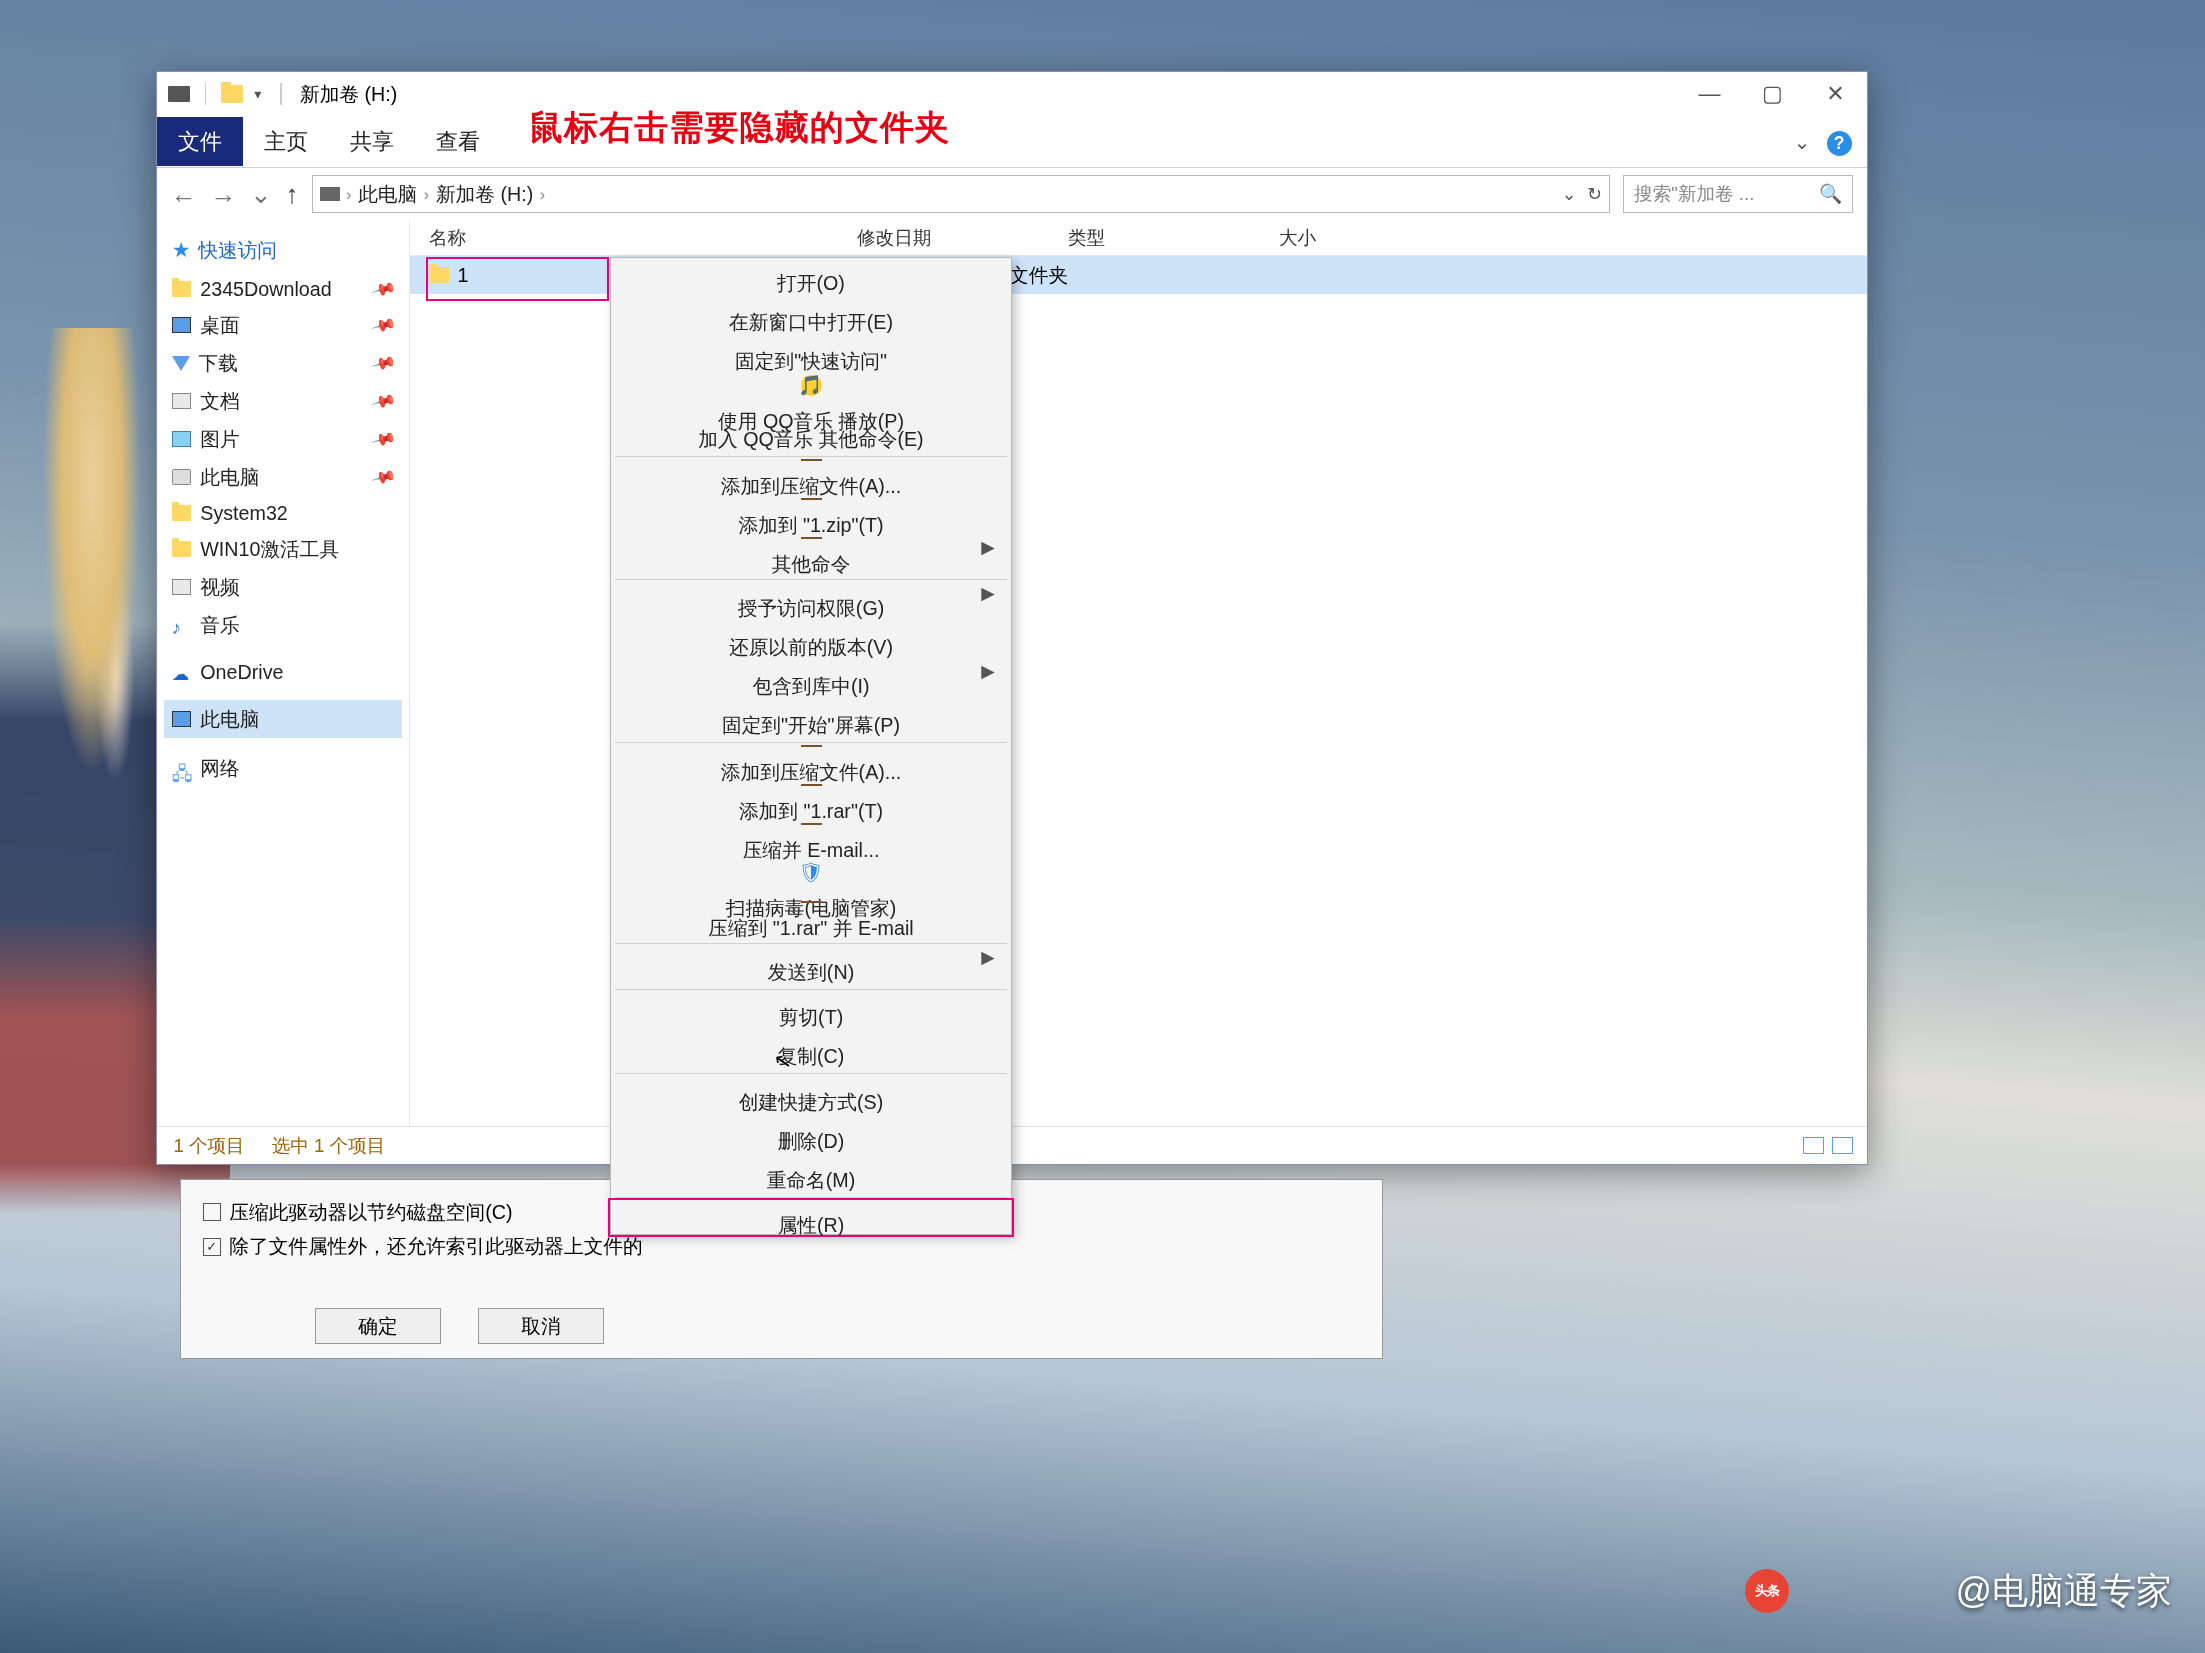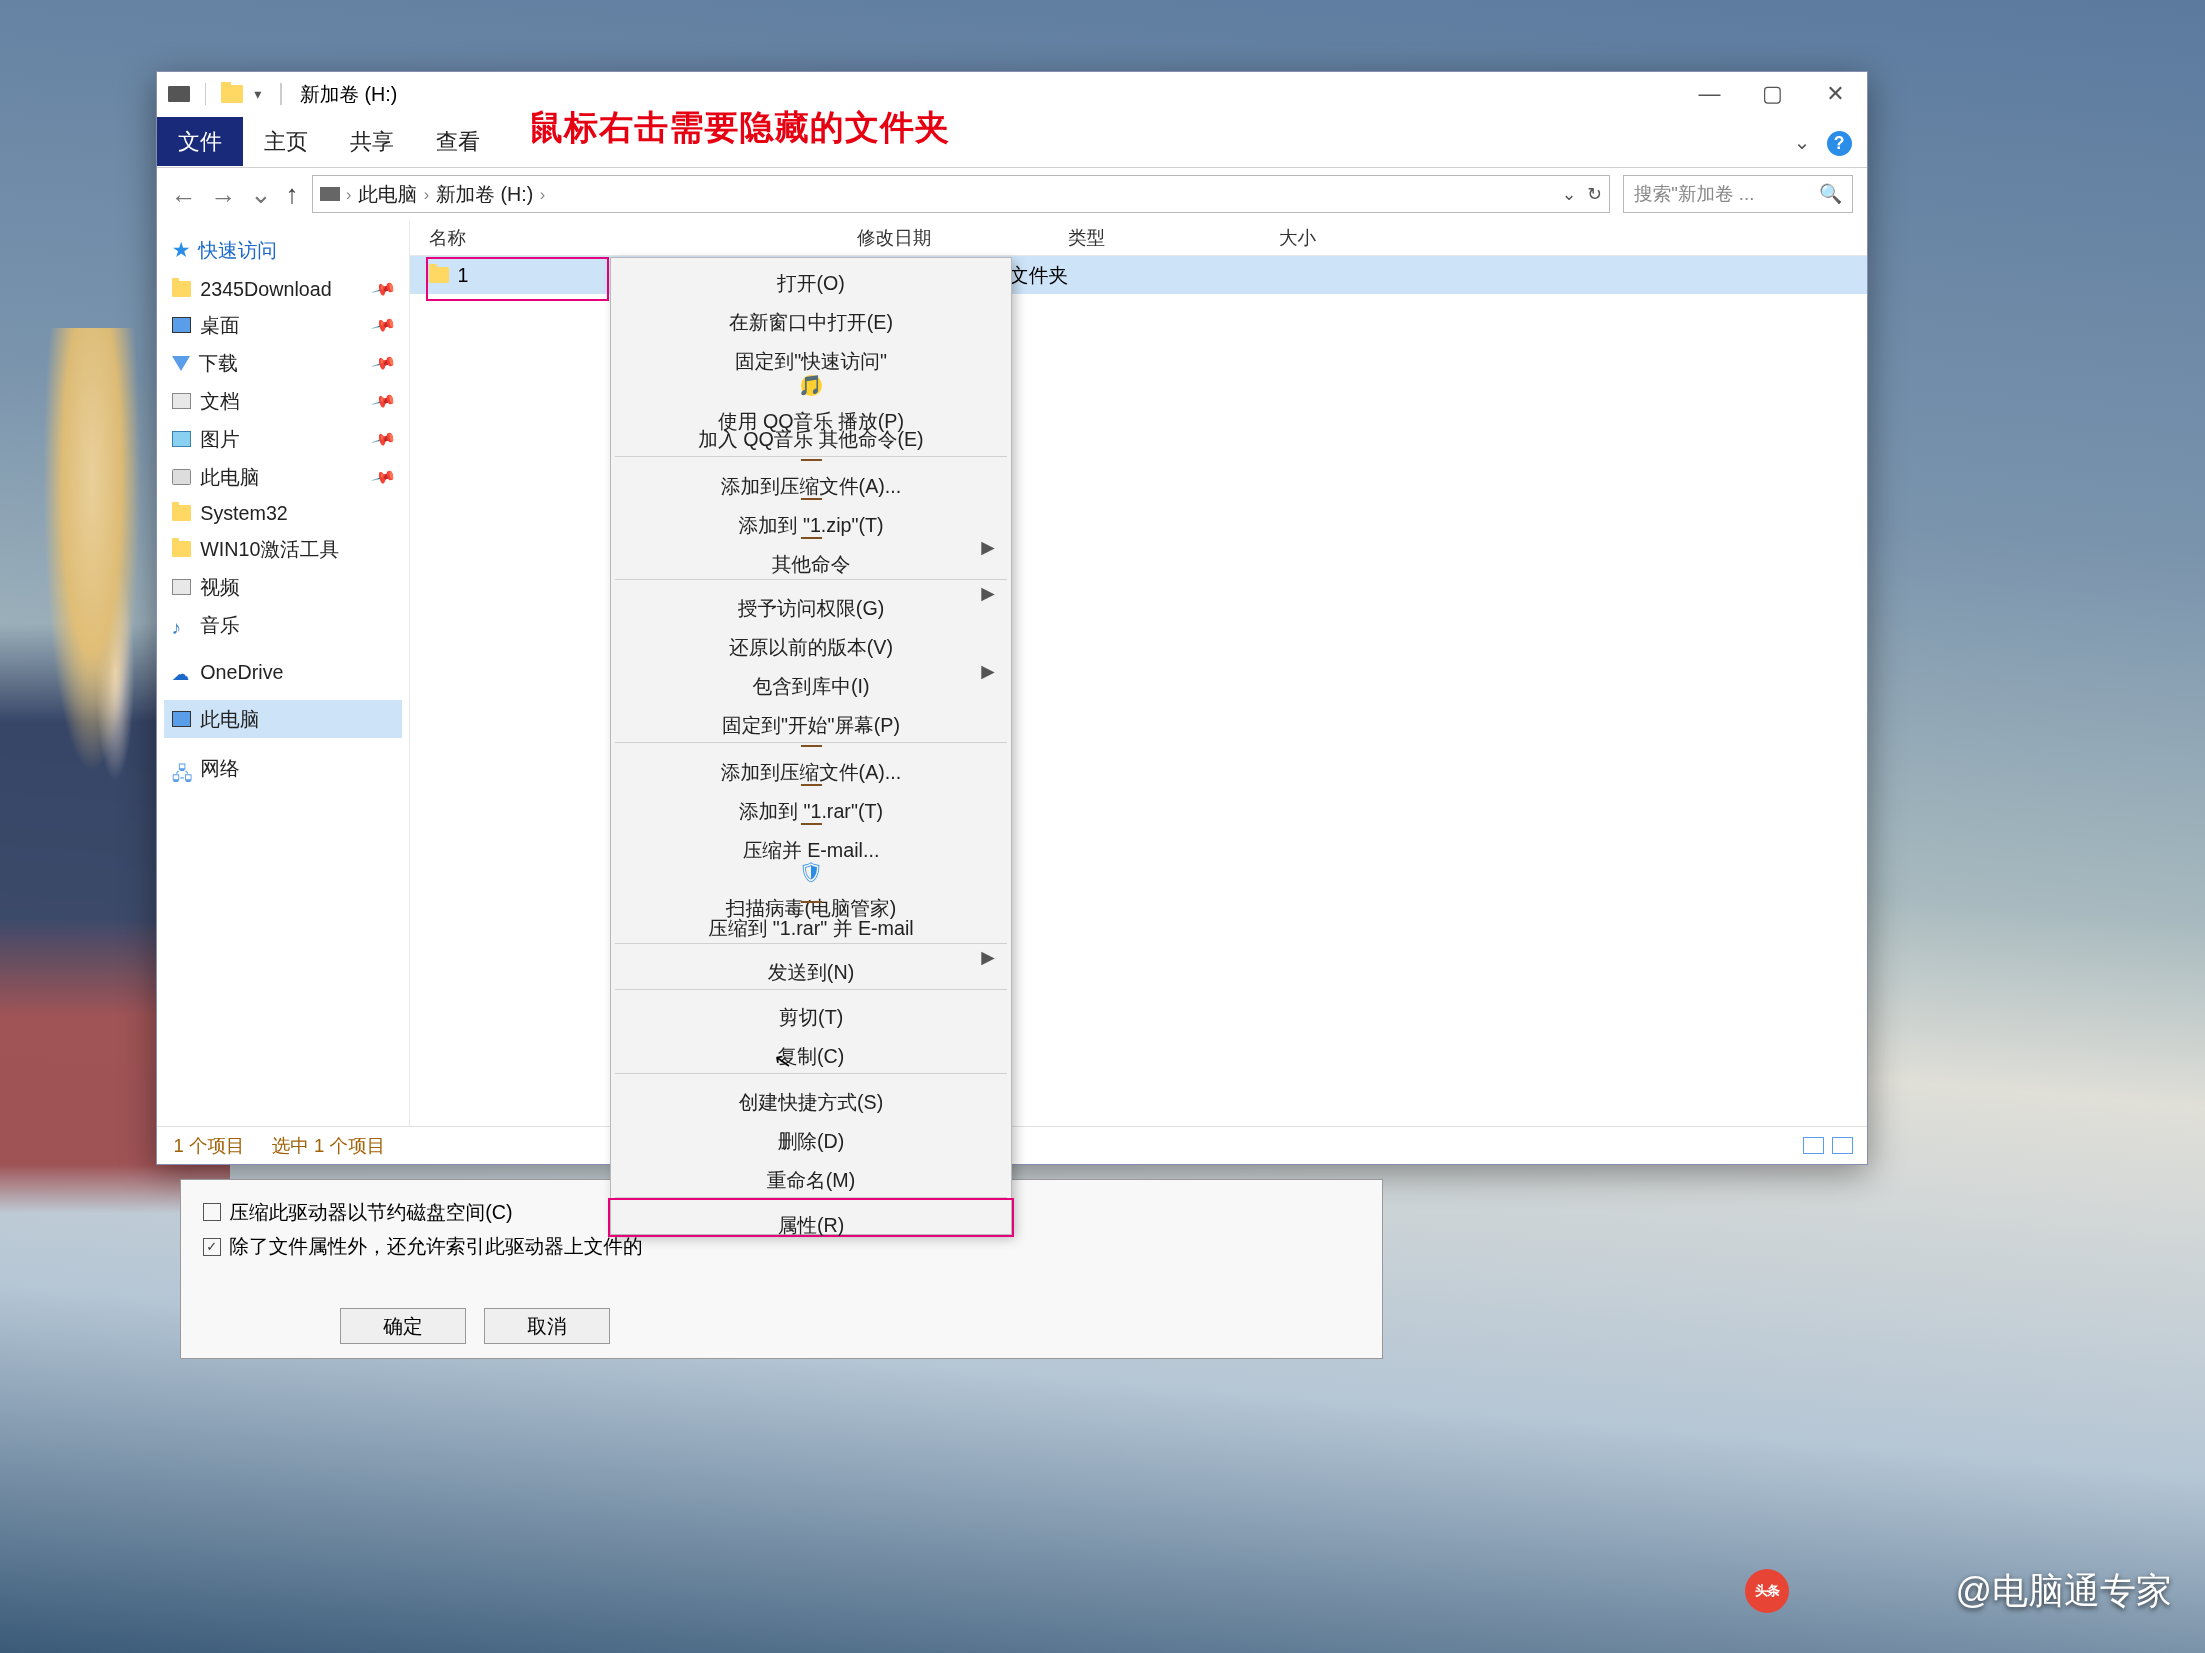--- a/index.html
+++ b/index.html
@@ -77,21 +77,21 @@
 .menu-sep { height:1.1px; background:#d0d0d0; margin:2.7px 4.4px; }
 .menu-highlight { border:2.7px solid #e6007a; margin:-2.7px; }
 
 .statusbar { position:absolute; bottom:0; left:0; right:0; height:38px; border-top:1.1px solid #e0e0e0; display:flex; align-items:center; padding:0 16.4px; font-size:18.6px; color:#a16207; gap:27px; background:#fff;}
 .view-icons { position:absolute; right:13.7px; display:flex; gap:8.2px; }
 .vicon { width:21px; height:17.5px; border:1.1px solid #5a9de8; }
 
 .dialog-fragment { position:absolute; left:180px; top:1179px; width:1203px; height:180px; background:#f8f8f8; border:1.1px solid #999; padding:11px 22px; font-size:19.7px; }
 .dialog-fragment .chk { display:flex; align-items:center; gap:8.8px; margin:7.7px 0; }
 .dialog-fragment .chkbox { width:17.5px; height:17.5px; border:1.6px solid #555; display:inline-flex; align-items:center; justify-content:center; color:#333; font-size:13px;}
-.dialog-btns { position:absolute; bottom:13.7px; left:159px; display:flex; gap:18px; }
+.dialog-btns { position:absolute; bottom:13.7px; left:134px; display:flex; gap:37px; }
 .dlg-btn { width:126px; height:36px; border:1.1px solid #999; background:#efefef; font-size:19.7px; display:flex; align-items:center; justify-content:center; }
 
 .watermark-logo { position:absolute; right:416px; bottom:41px; width:44px; height:44px; border-radius:50%; background:#e84435; display:flex; align-items:center; justify-content:center; }
 .watermark-logo span { color:#fff; font-size:13px; font-weight:bold; letter-spacing:-1.1px;}
 .watermark { position:absolute; right:33px; bottom:38px; font-size:36px; color:#fff; text-shadow:0 1.6px 5.5px rgba(0,0,0,0.7); font-weight:500; }
 
 .cursor-arrow { position:absolute; left:774px; top:1049px; font-size:21px; color:#000; transform:rotate(-10deg); z-index:200; }
 </style>
 </head>
 <body>

